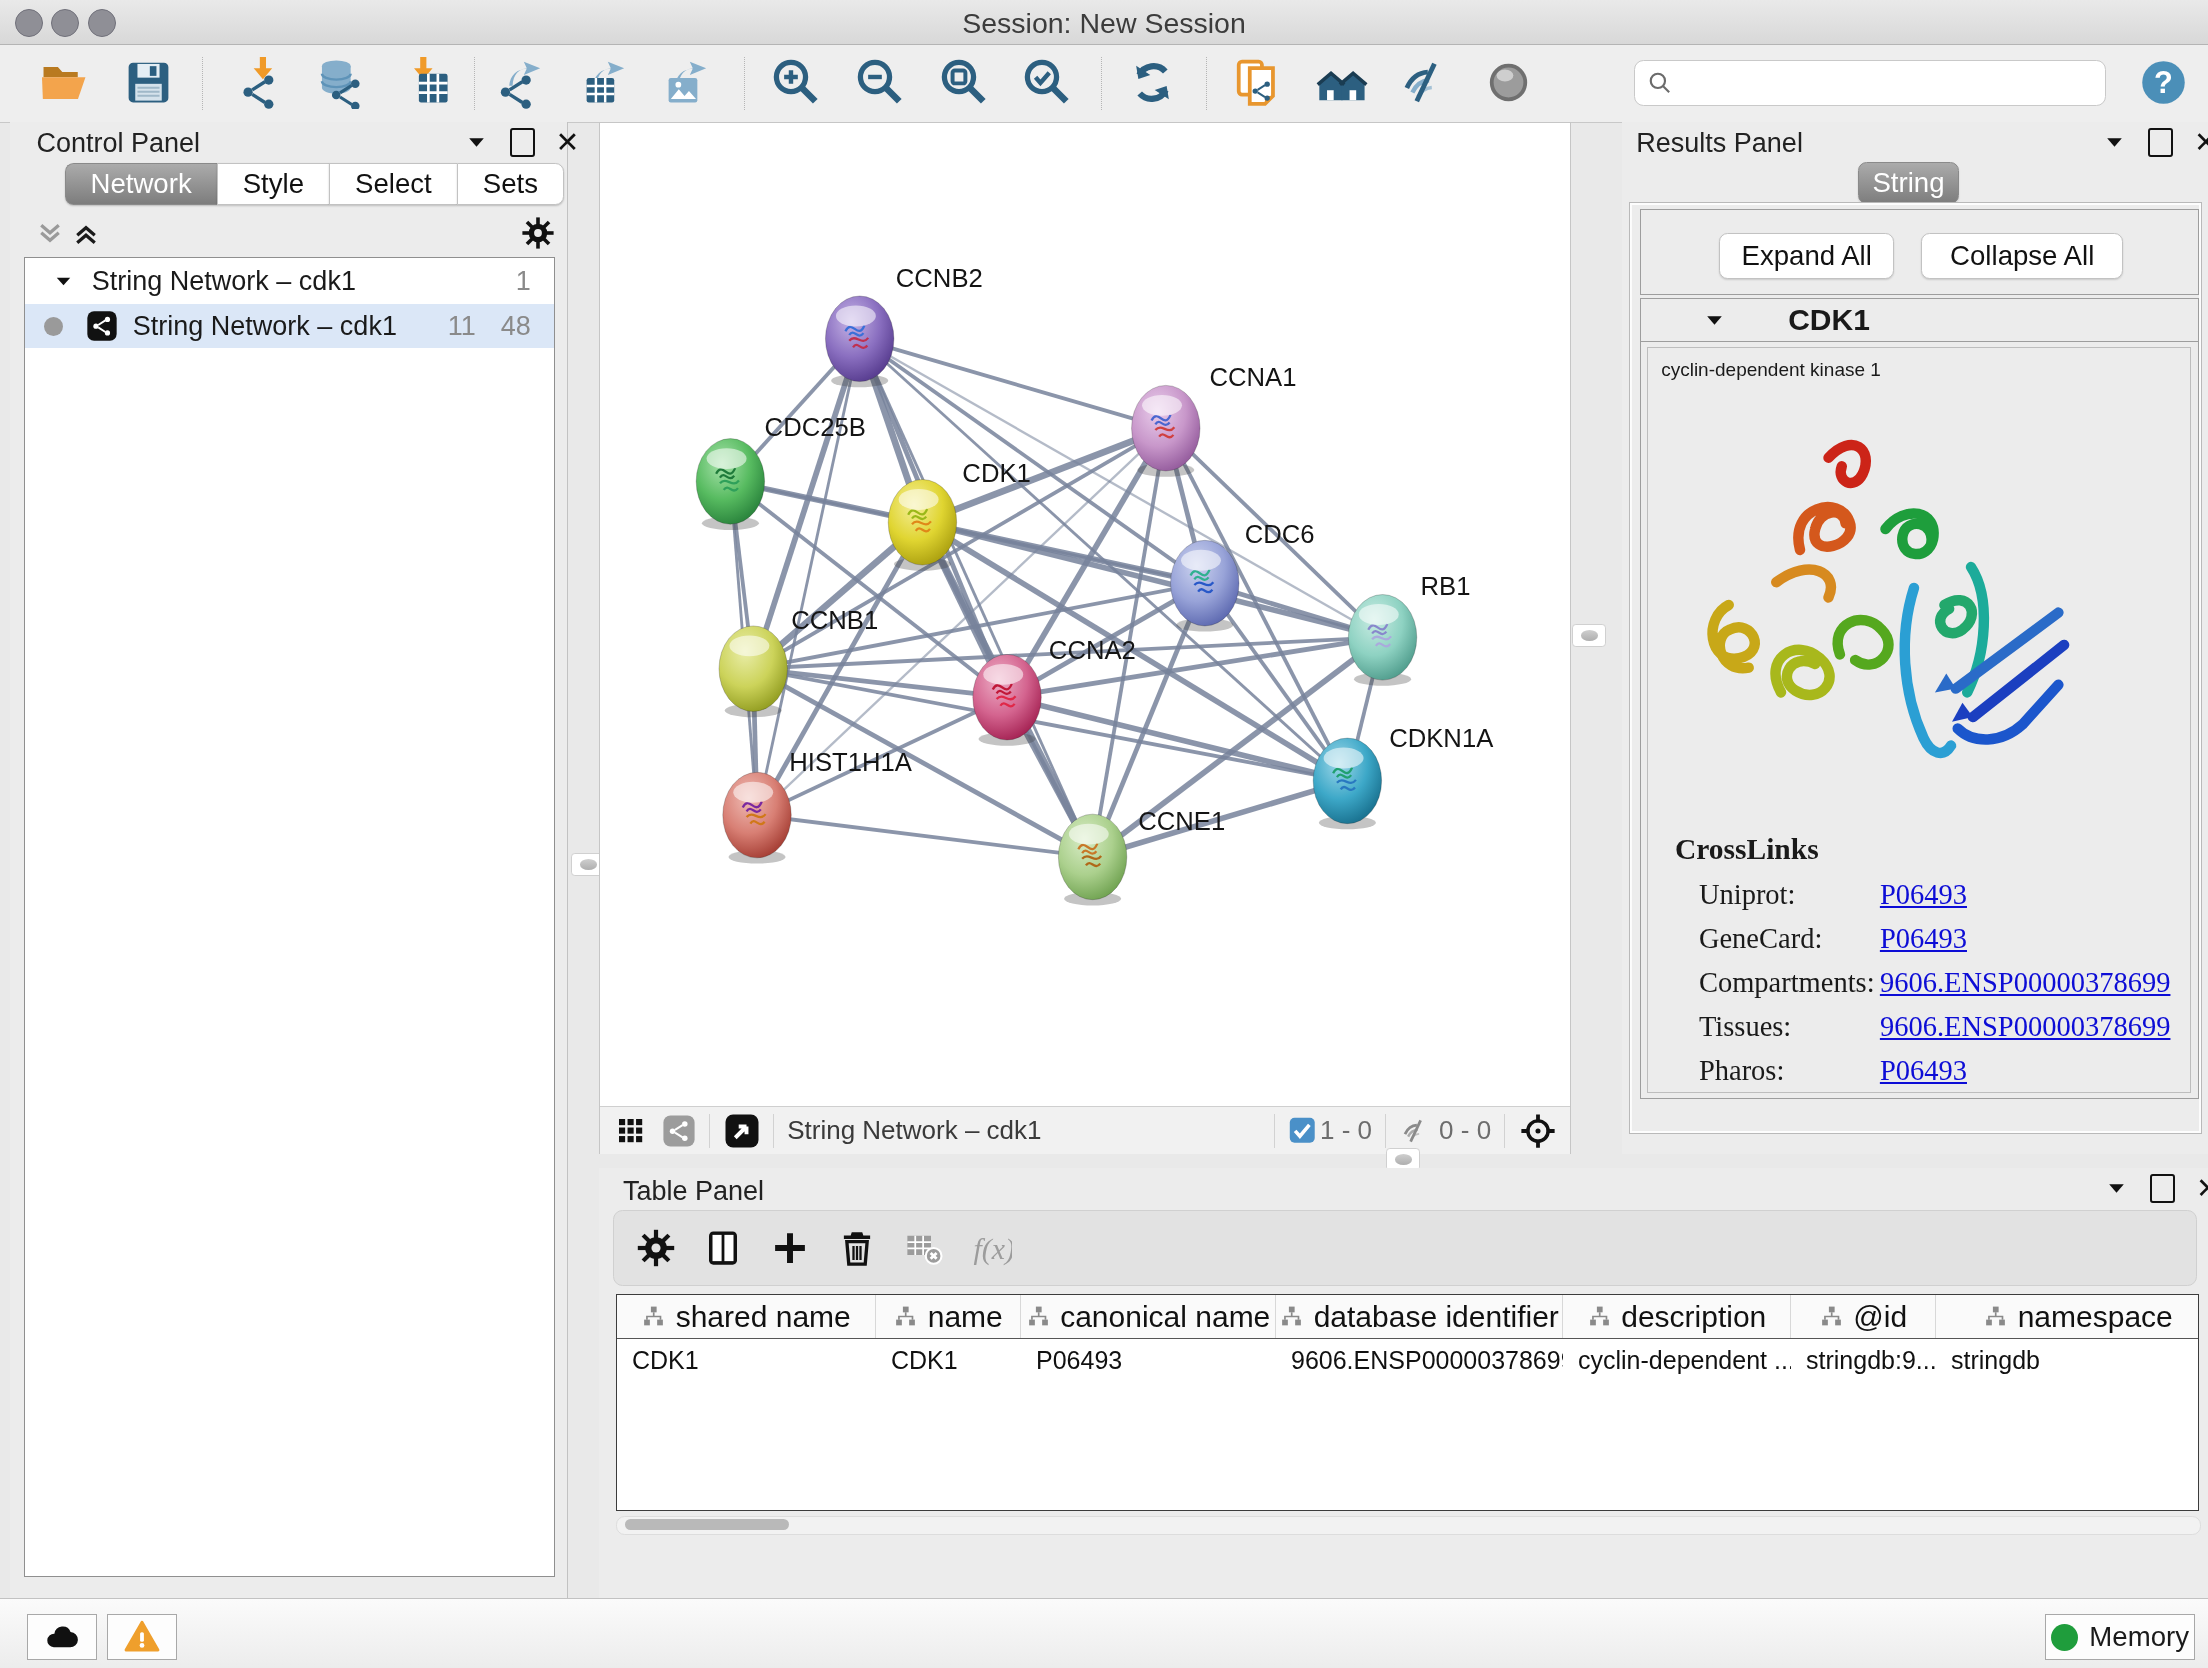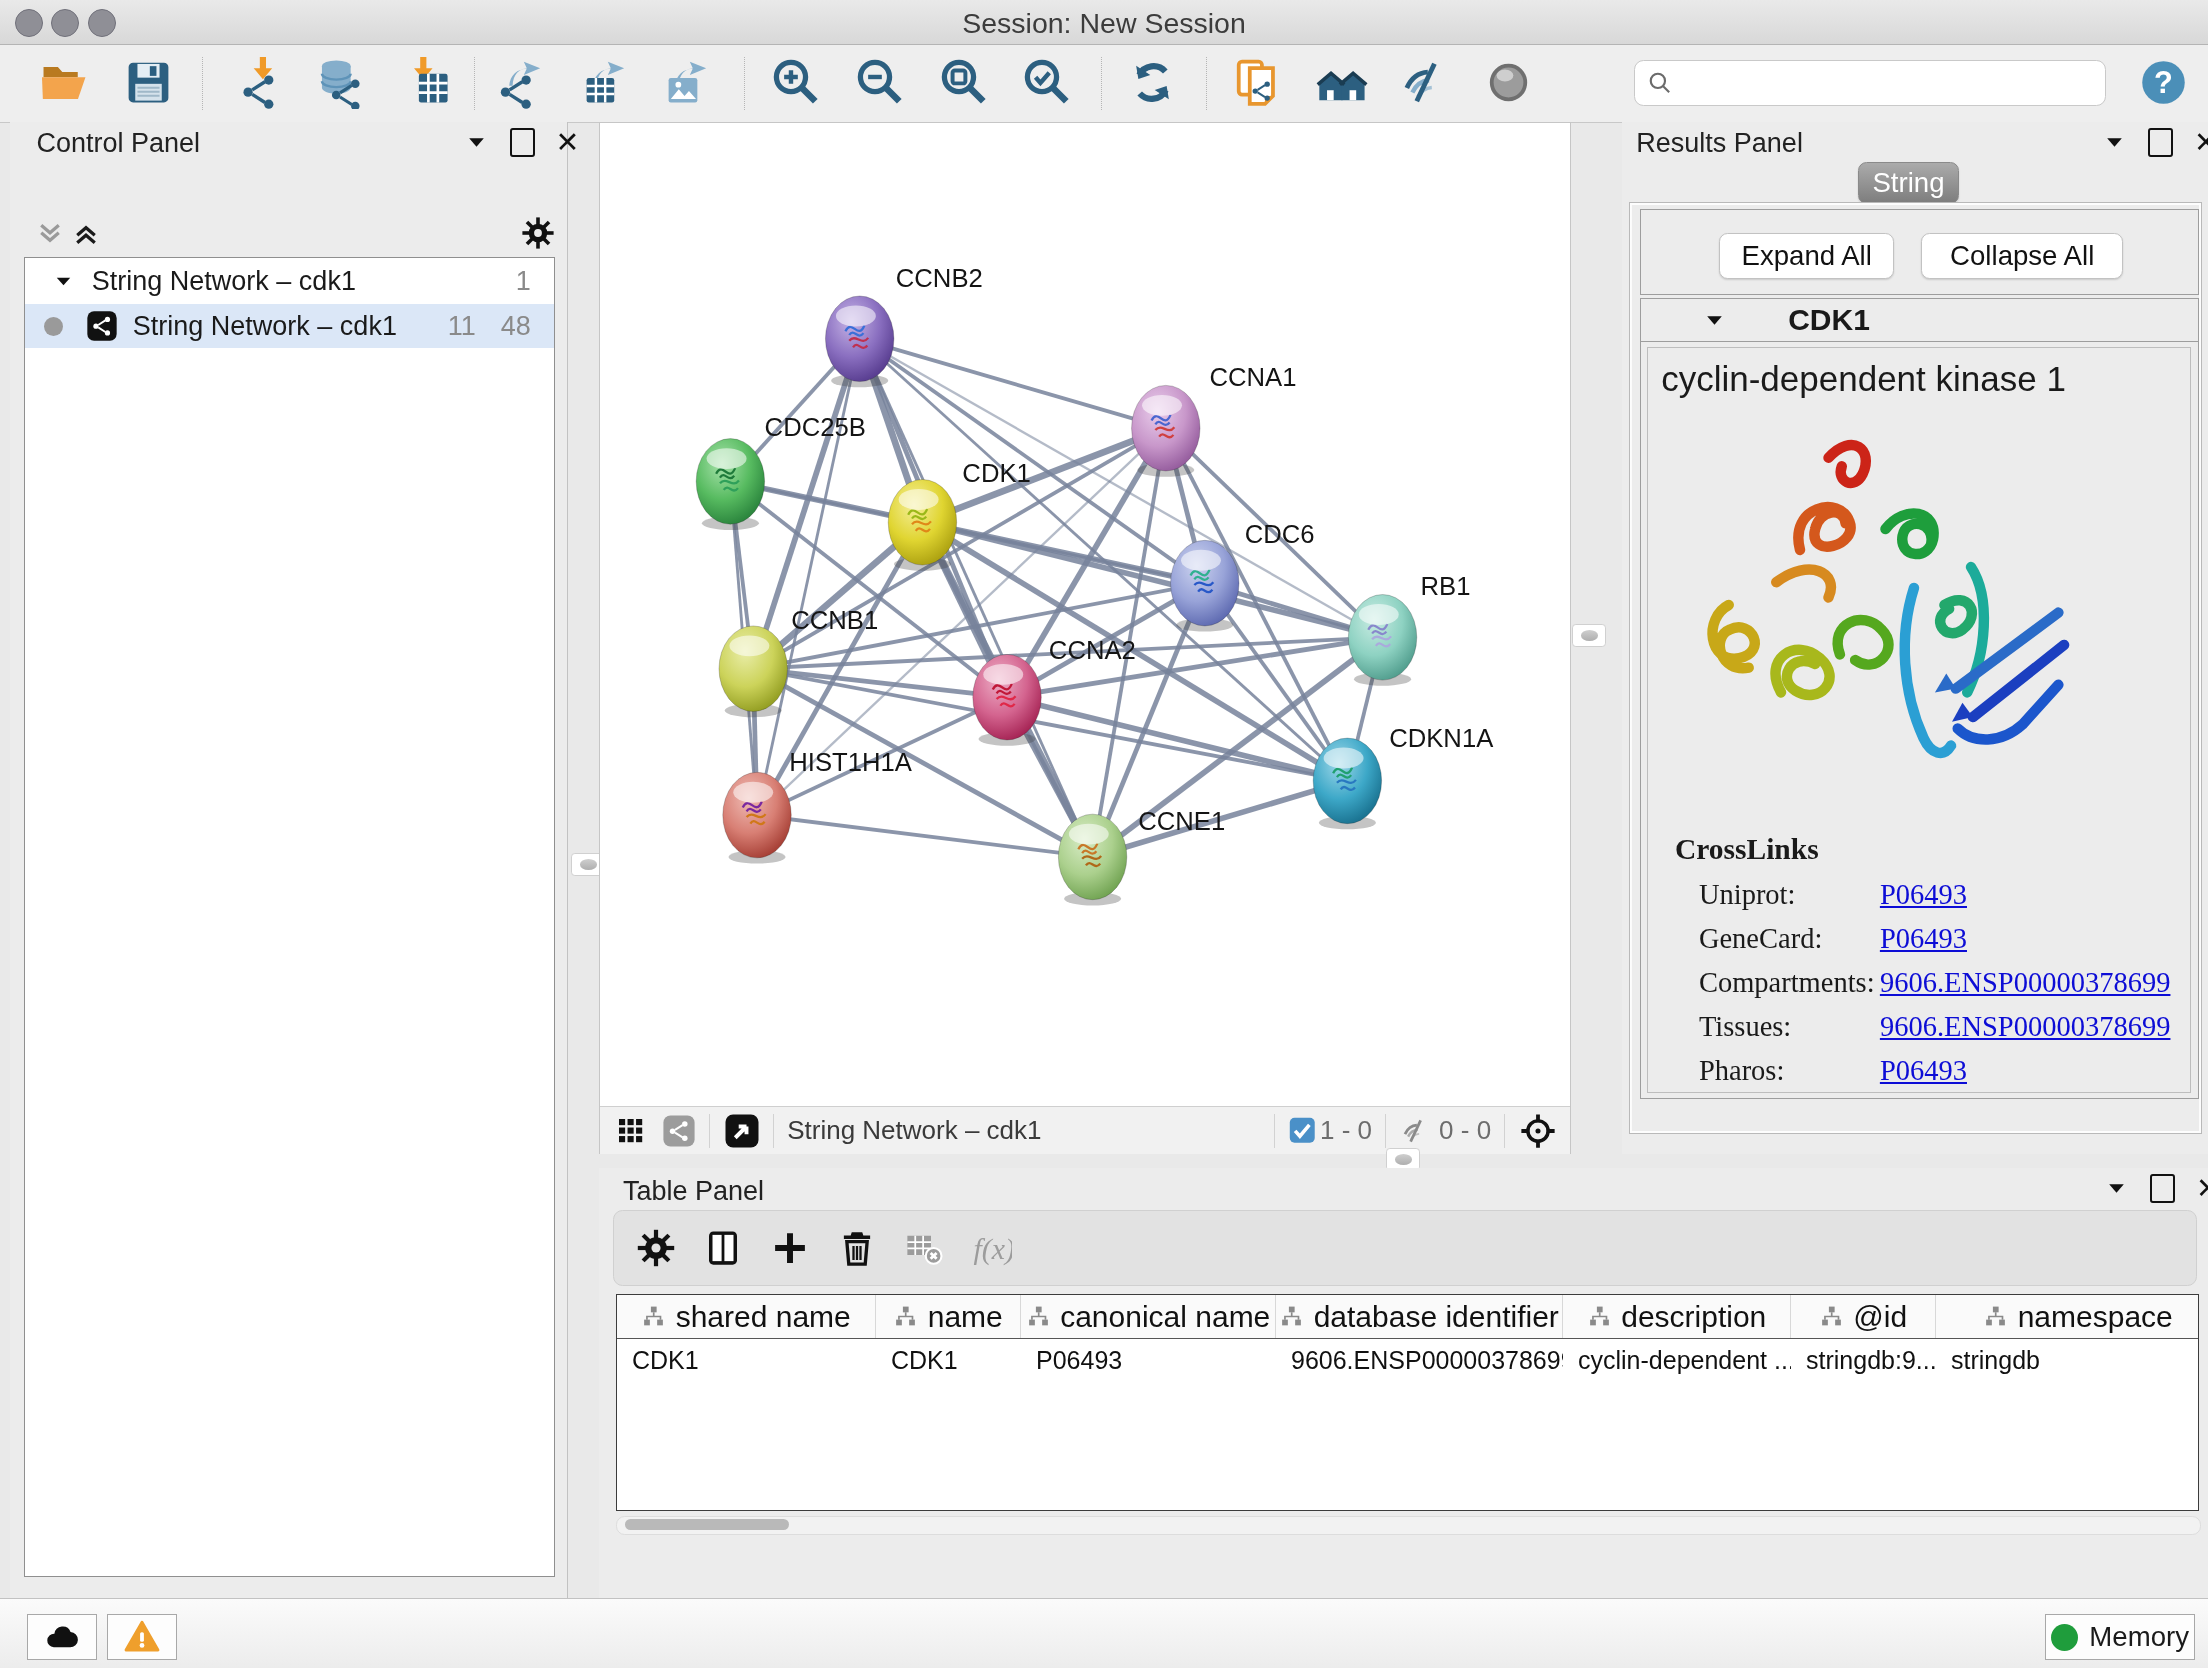--- a/index.html
+++ b/index.html
@@ -280,20 +280,26 @@
   <div style="position:absolute;left:27px;top:5.7px" class="panel-title">Control Panel</div>
   <div class="wctl" style="left:454px">
     <span id="cp-caret">
         <svg viewBox="0 0 24 24" width="25" height="25">
           <path d="M5 8l7 8 7-8z" fill="#111"></path>
         </svg>
       </span>
     <span class="sq"></span>
     <span class="x">✕</span>
   </div>
+  <div class="seg" style="position:absolute;left:55px;top:41px" id="cp-tabs">
+      <div class="btn active" style="height: 40px; padding: 0px 25px;">Network</div>
+      <div class="btn" style="height: 40px; padding: 0px 25px;">Style</div>
+      <div class="btn" style="height: 40px; padding: 0px 25px;">Select</div>
+      <div class="btn" style="height: 40px; padding: 0px 25px;">Sets</div>
+    </div>
   <span style="position:absolute;left:25px;top:97px" id="chev-dn">
       <svg viewBox="0 0 24 24" width="30" height="30">
         <path d="M5 5l7 6 7-6M5 11l7 6 7-6" stroke="#9a9a9a" stroke-width="2.6" fill="none"></path>
       </svg>
     </span>
   <span style="position:absolute;left:61px;top:97px" id="chev-up">
       <svg viewBox="0 0 24 24" width="30" height="30">
         <path d="M5 19l7-6 7 6M5 13l7-6 7 6" stroke="#1a1a1a" stroke-width="2.6" fill="none"></path>
       </svg>
     </span>
@@ -636,21 +642,21 @@
     <div class="rp-sec" style="left:10.5px;top:95px;width:557px;height:799px">
       <div style="position:absolute;left:0;top:0;width:100%;height:42px;border-bottom:1.9px solid #9d9d9d;display:flex;align-items:center">
         <span style="margin-left:61px" id="rp-entry-caret">
             <svg viewBox="0 0 24 24" width="25" height="25">
               <path d="M5 8l7 8 7-8z" fill="#111"></path>
             </svg>
           </span>
         <span style="margin-left:61px;font-size:30px;font-weight:bold">CDK1</span>
       </div>
       <div style="position:absolute;left:5.7px;top:48px;width:542px;height:744px;border:1px solid #bdbdbd">
-        <div style="position:absolute;left:13.3px;top:11.4px;font-size:35px">cyclin-dependent kinase 1</div>
+        <div style="position:absolute;left:13.3px;top:11.4px;font-size:19px">cyclin-dependent kinase 1</div>
         <div style="position:absolute;left:38px;top:67px" id="protein-img">
             <svg width="399" height="380" viewBox="0 0 420 400">
   <g fill="none" stroke-linecap="round" stroke-width="11">
    <path d="M150 45 C175 18 198 36 186 62 C177 80 158 70 164 54" stroke="#cc2418"></path>
    <path d="M120 142 C108 96 162 84 172 112 C182 138 128 152 136 120 C140 100 166 96 168 114" stroke="#d4581c"></path>
    <path d="M95 176 C130 150 162 166 150 192" stroke="#d78a1f"></path>
    <path d="M45 200 C18 214 24 262 56 256 C86 250 70 214 46 226 C26 234 36 272 66 266" stroke="#c8a818"></path>
    <path d="M100 292 C80 256 116 234 141 256 C166 278 140 306 115 290 C96 278 110 250 136 262" stroke="#a8b81c"></path>
    <path d="M162 252 C150 220 186 204 206 226 C226 246 200 274 178 258" stroke="#55a81e"></path>
    <path d="M210 120 C230 94 266 100 260 131 C255 154 224 150 228 127 C232 107 263 112 258 136" stroke="#1e9e3c"></path>

